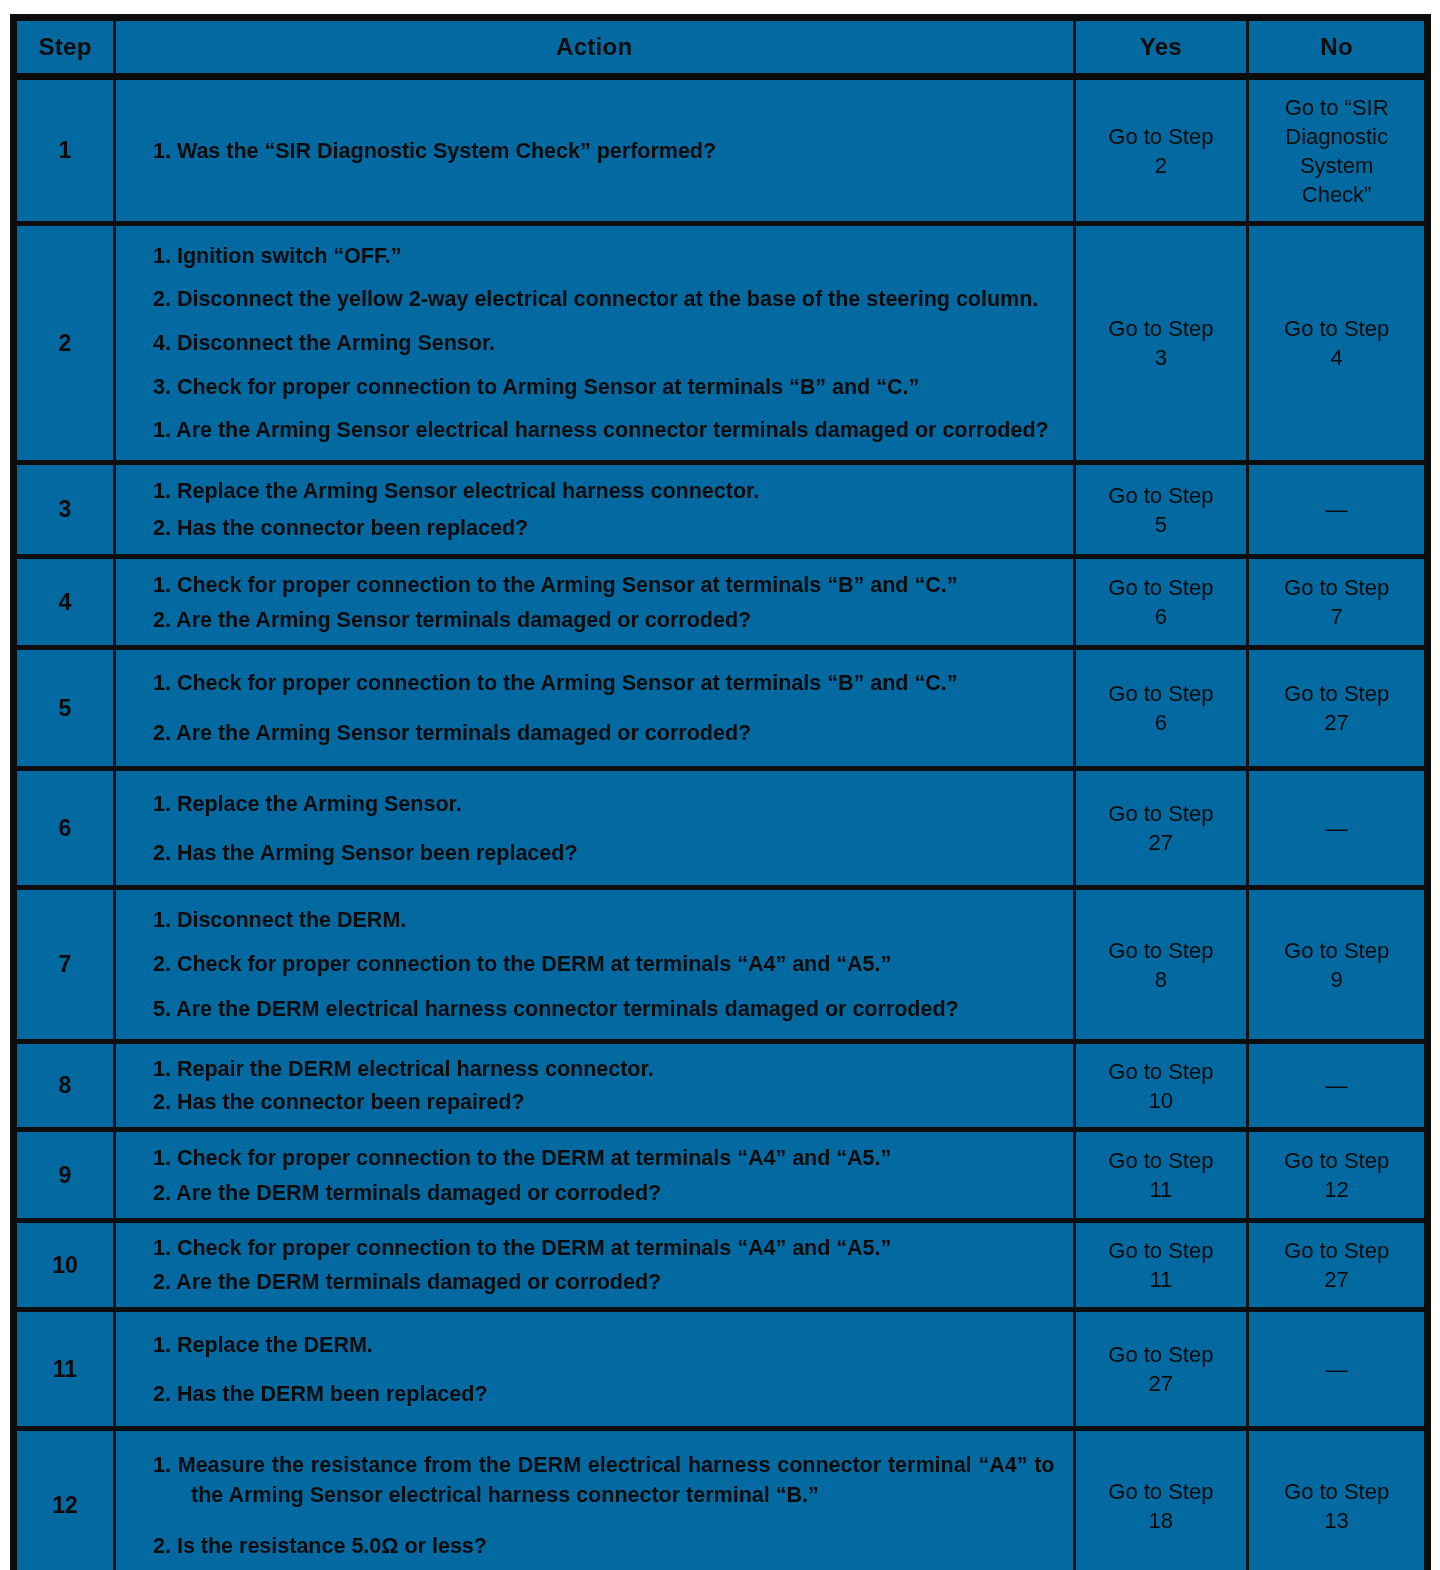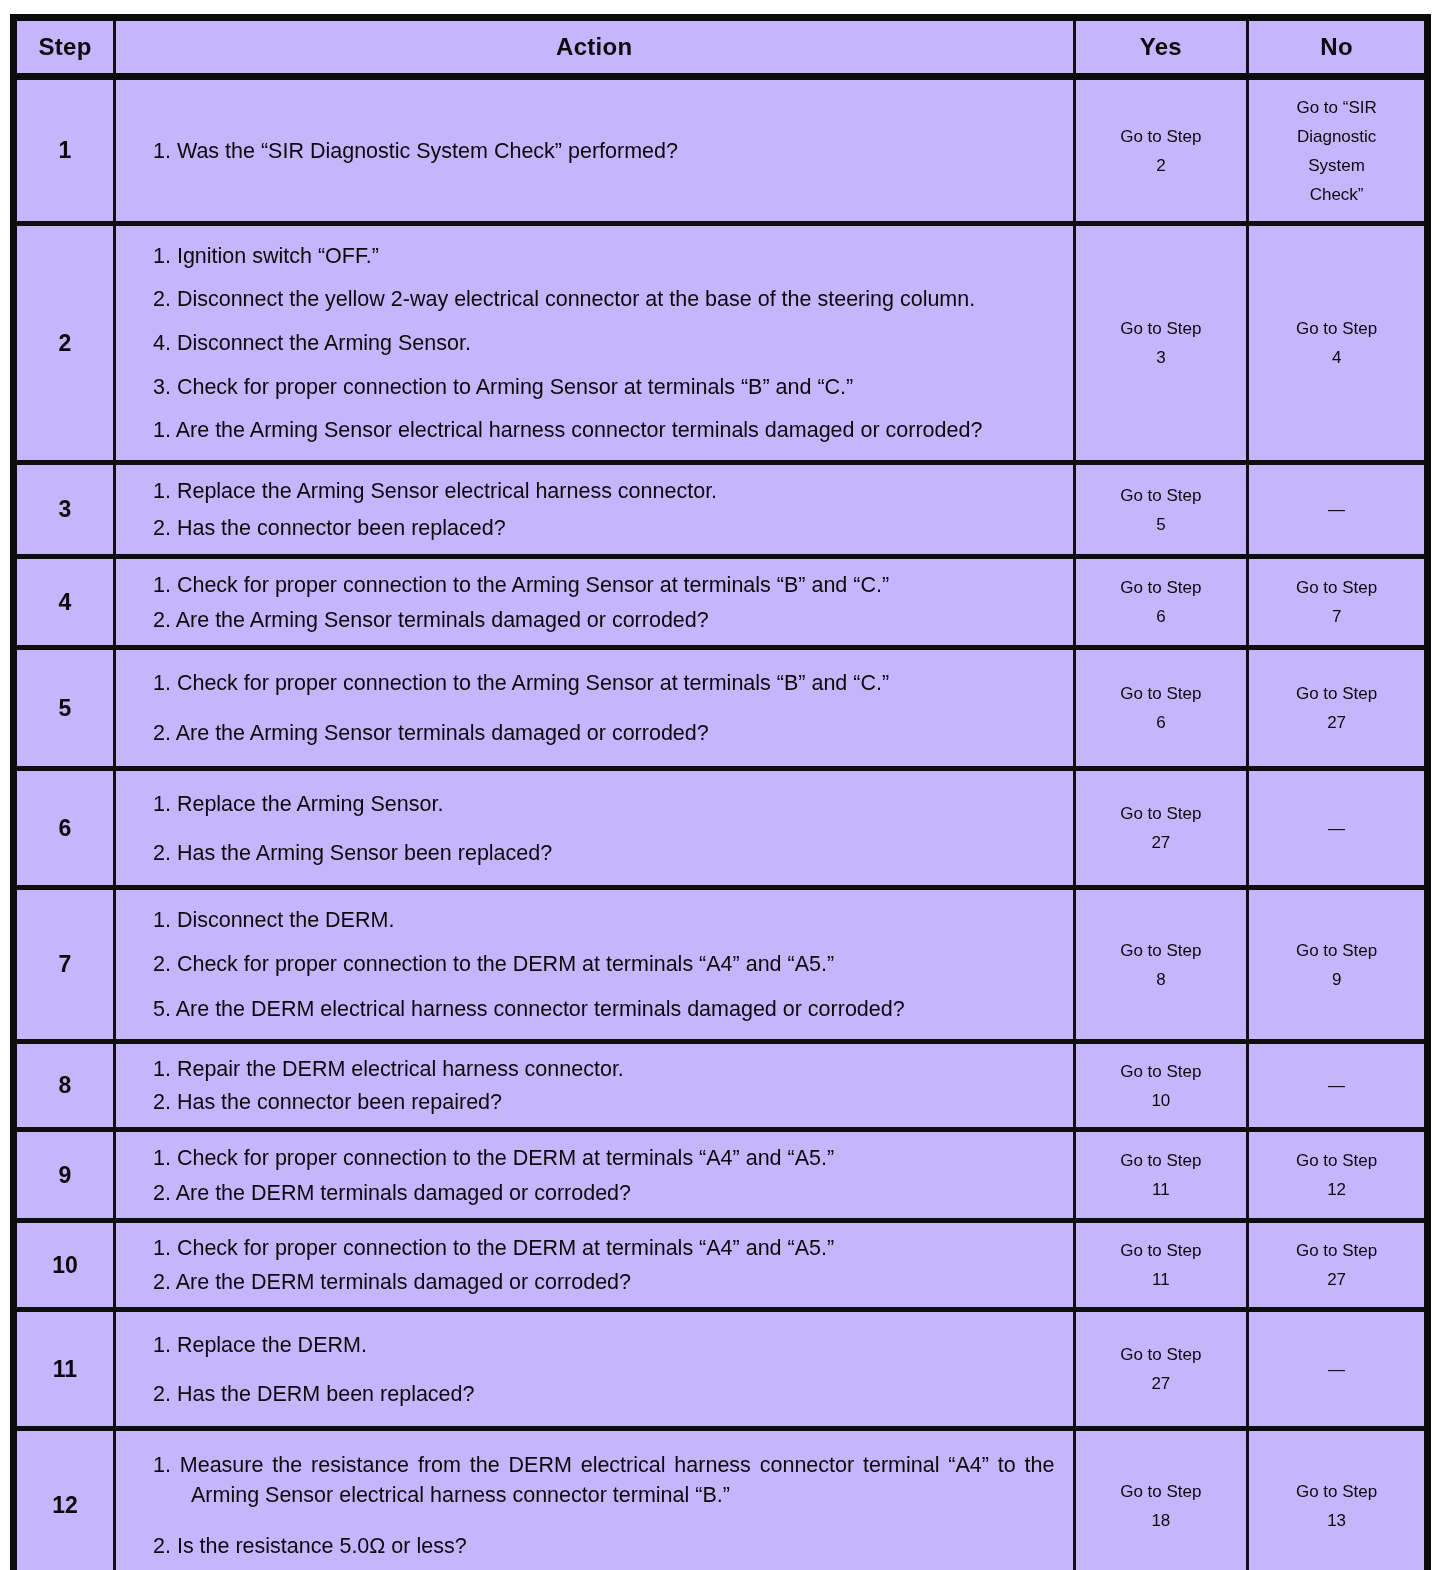--- a/index.html
+++ b/index.html
@@ -27,57 +27,57 @@
   }
   col.c-step { width: 100px; }
   col.c-action { width: 950px; }
   col.c-yes { width: 172px; }
   col.c-no { width: 178px; }
 
   th, td {
     border-left: 3px solid #0ea5e9;
     border-right: 3px solid #101010;
     vertical-align: middle;
-    background: #c4b5fd;
+    background: #0369a1;
   }
   thead th {
     border-bottom: 7px solid #0c0c0c;
     height: 50px;
     font-size: 24px;
     font-weight: bold;
     text-align: center;
     letter-spacing: 0.3px;
   }
   tbody td {
     border-top: 5px solid #0e0e0e;
   }
   td.step-cell {
     text-align: center;
     font-weight: bold;
     font-size: 23px;
   }
-  td.action-cell { padding: 0; }
+  td.action-cell { padding: 0; font-weight: bold; }
   .action-flex {
     height: 100%;
     box-sizing: border-box;
     display: flex;
     flex-direction: column;
     justify-content: space-around;
     padding: 8px 18px 8px 0;
   }
   .action-item {
     font-size: 21.5px;
     line-height: 30px;
     text-align: justify;
     padding-left: 75px;
     text-indent: -38px;
   }
   td.goto-cell {
     text-align: center;
-    font-size: 17px;
+    font-size: 22px;
     line-height: 29px;
     white-space: pre-line;
     padding: 4px 6px;
   }
   
   tr.r1  > td { height: 133px; }
   tr.r2  > td { height: 226px; }
   tr.r3  > td { height: 81px; }
   tr.r4  > td { height: 78px; }
   tr.r5  > td { height: 108px; }

